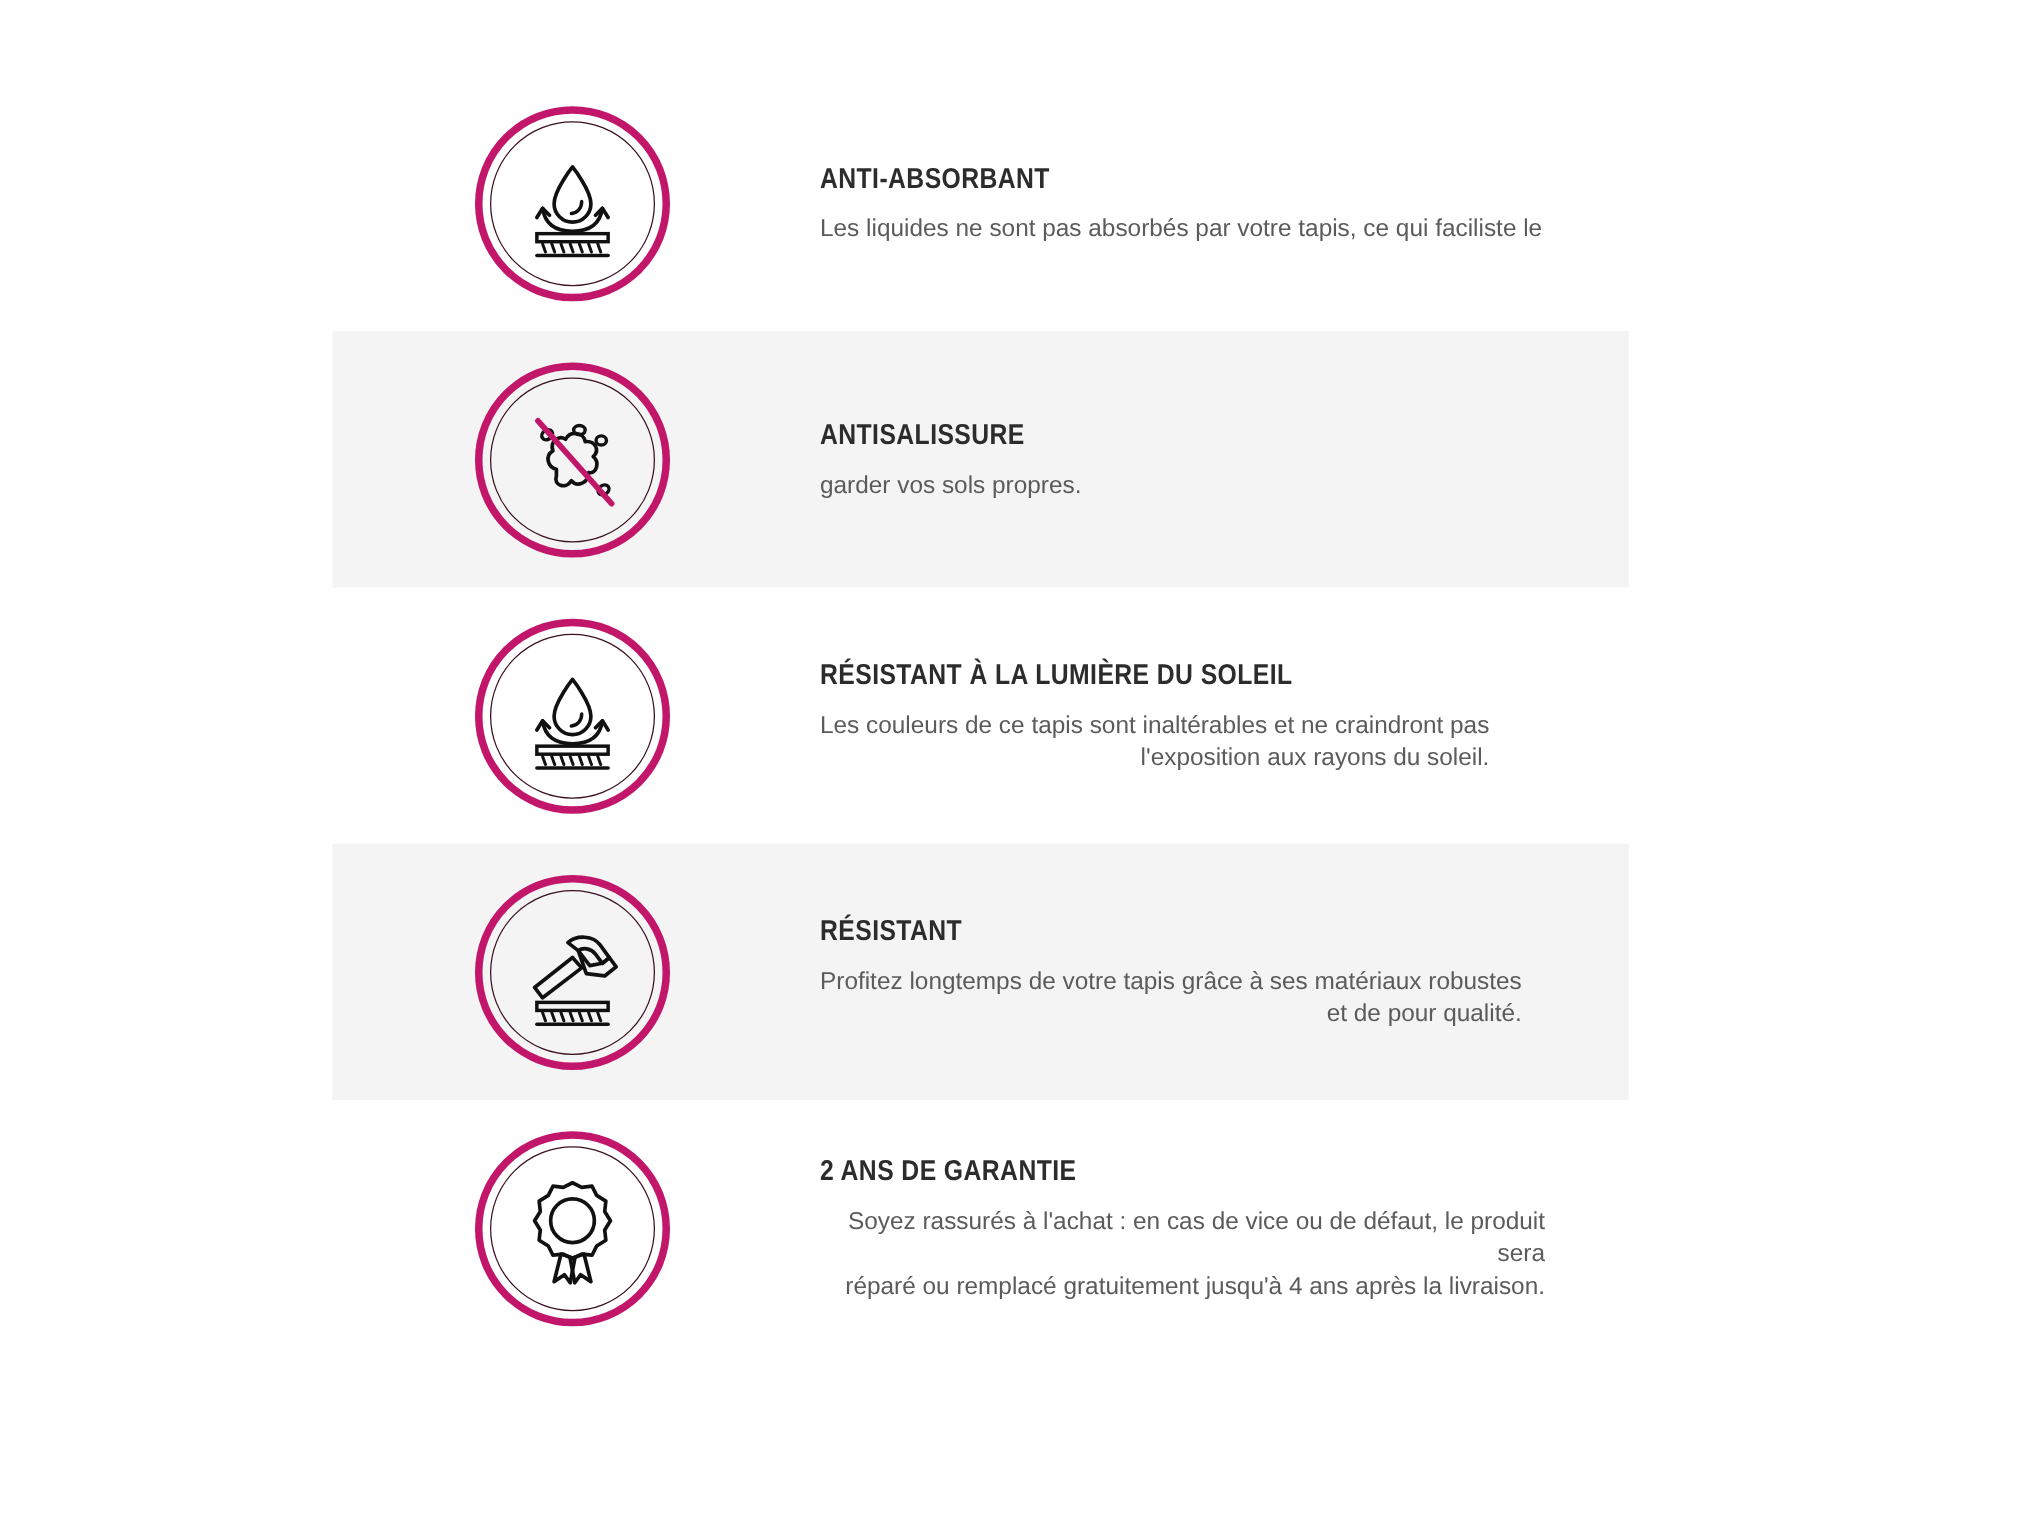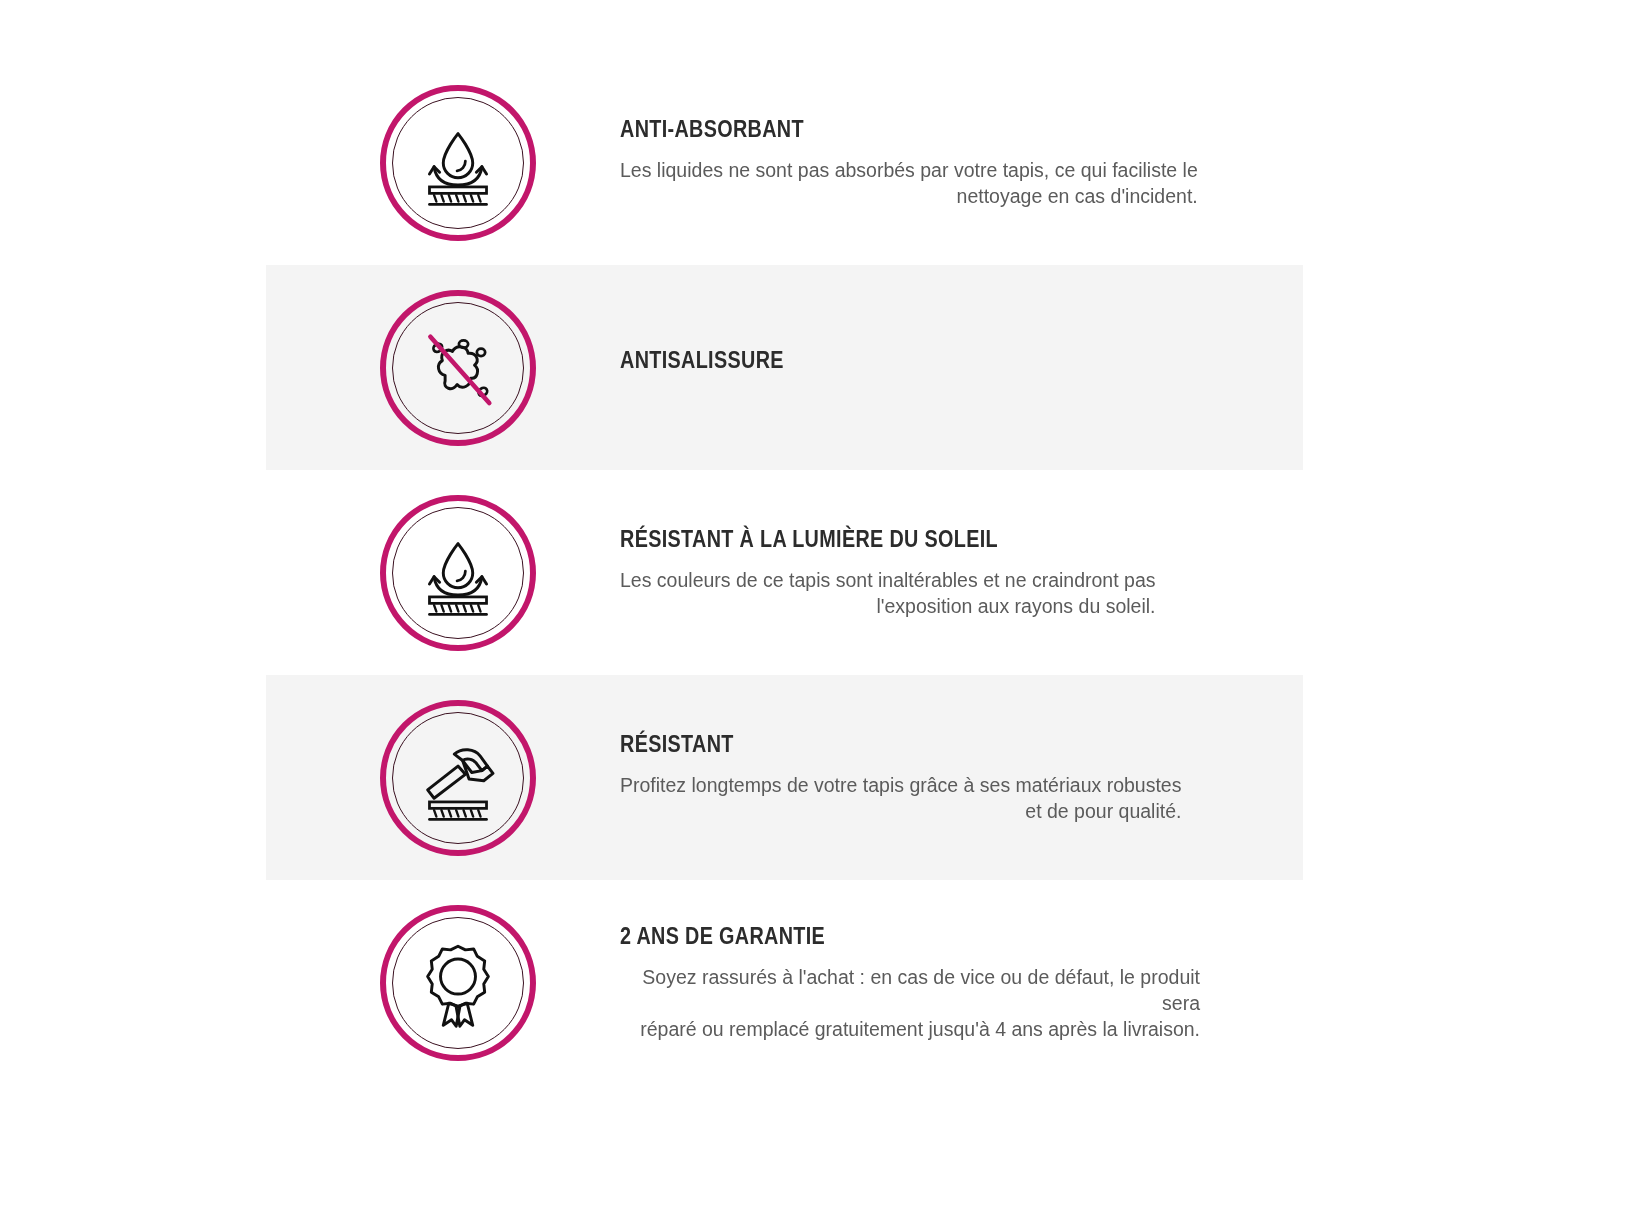--- a/index.html
+++ b/index.html
@@ -73,21 +73,21 @@
     position: relative;
     z-index: 2;
     width: 92px;
     height: 92px;
     display: block;
   }
 
   .feature-text {
     position: relative;
     z-index: 1;
-    margin-left: 84px;
+    margin-left: 120px;
     max-width: 640px;
   }
 
   .feature-title {
     font-family: "Liberation Sans Narrow", "Liberation Sans", "DejaVu Sans", sans-serif;
     font-weight: bold;
     font-size: 23px;
     letter-spacing: 0.4px;
     color: #2c2c2c;
     margin: 0 0 14px 0;
@@ -133,21 +133,20 @@
             <path d="M56 85 L58.5 92"></path>
             <path d="M64 85 L66.5 92"></path>
           <path d="M72 85 L74.5 92"></path>
         </g>
       </svg>
     </div>
     <div class="feature-text">
       <h3 class="feature-title">ANTI-ABSORBANT</h3>
       <p class="feature-desc">
         <span class="line">Les liquides ne sont pas absorbés par votre tapis, ce qui faciliste le</span>
-        <span class="line">nettoyage en cas d'incident.</span>
       </p>
     </div>
   </div>
 
   <div class="feature-row striped">
     <div class="icon-badge">
       <span class="inner-ring"></span>
       <svg viewBox="0 0 100 100" aria-hidden="true">
         <path d="M36 58 C28 56 26 46 33 42 C30 34 38 28 44 32 C48 24 60 26 61 34
                  C70 33 74 42 68 47 C74 52 71 62 64 61 C64 70 54 74 49 68
@@ -155,20 +154,21 @@
         <ellipse cx="56" cy="24" rx="5" ry="4" fill="none" stroke="#111" stroke-width="3"></ellipse>
         <ellipse cx="75" cy="33" rx="4.5" ry="4" fill="none" stroke="#111" stroke-width="3"></ellipse>
         <ellipse cx="28" cy="28" rx="5" ry="4" fill="none" stroke="#111" stroke-width="3" transform="rotate(-35 28 28)"></ellipse>
         <ellipse cx="77" cy="76" rx="5" ry="4" fill="none" stroke="#111" stroke-width="3" transform="rotate(-35 77 76)"></ellipse>
         <path d="M20 16 L84 88" stroke="#c2166b" stroke-width="5" stroke-linecap="round"></path>
       </svg>
     </div>
     <div class="feature-text">
       <h3 class="feature-title">ANTISALISSURE</h3>
       <p class="feature-desc">
+        <span class="line">garder vos sols propres.</span>
       </p>
     </div>
   </div>
 
   <div class="feature-row">
     <div class="icon-badge">
       <span class="inner-ring"></span>
       <svg viewBox="0 0 100 100" aria-hidden="true">
         <path d="M50 18 C50 18 34 38 34 50 A16 16 0 0 0 66 50 C66 38 50 18 50 18 Z" fill="none" stroke="#111" stroke-width="3.2" stroke-linejoin="round"></path>
         <path d="M58 48 C58 54 54 58 49 58.5" fill="none" stroke="#111" stroke-width="3" stroke-linecap="round"></path>

